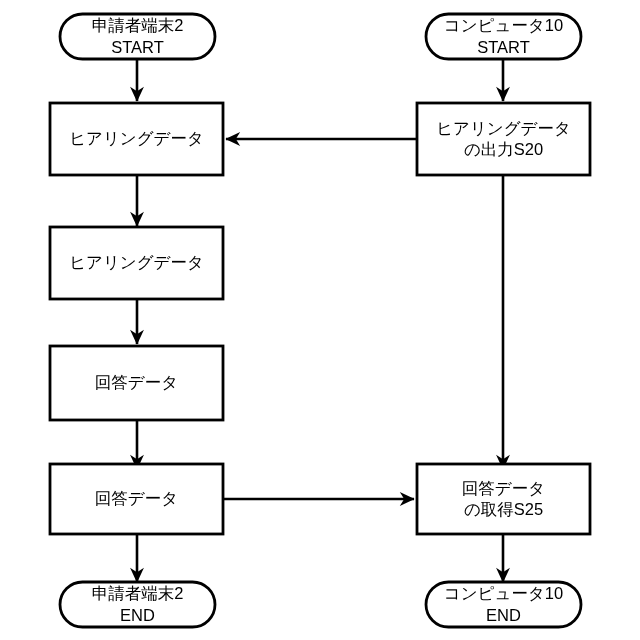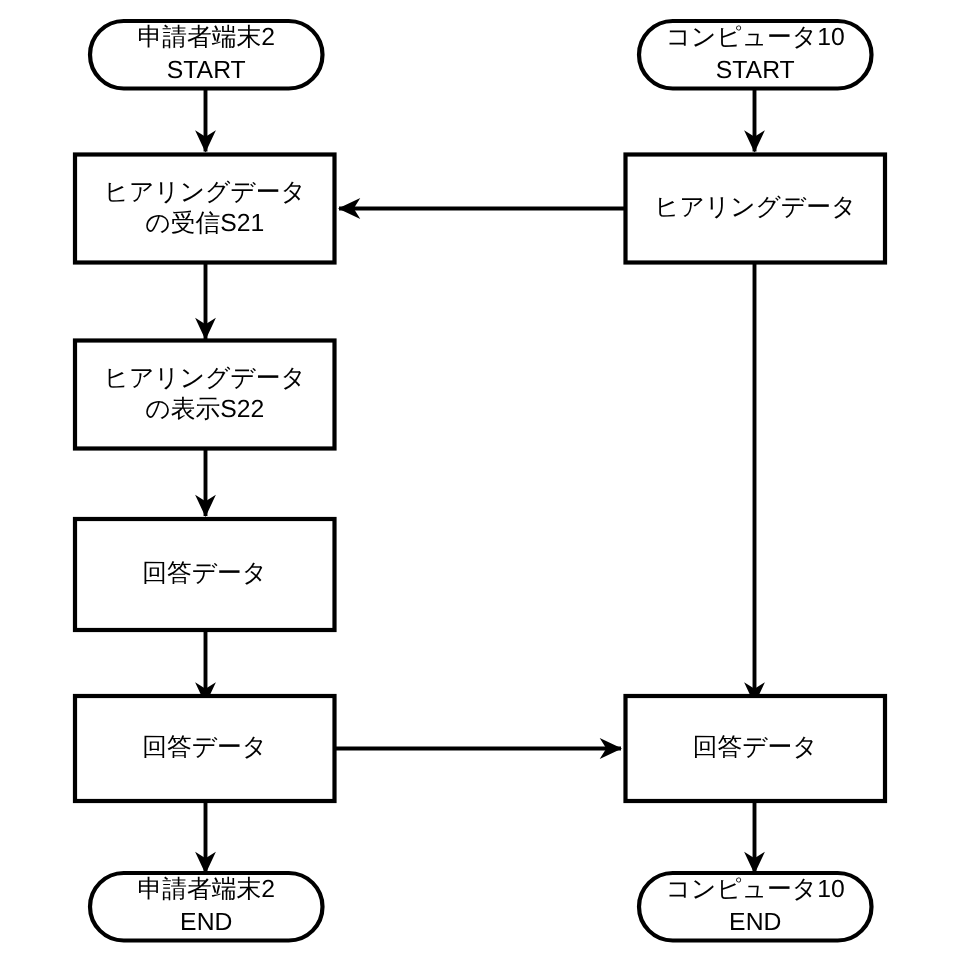--- a/index.html
+++ b/index.html
@@ -98,42 +98,42 @@
     <span class="ln">START</span>
   </div>
 
   <div class="node-label" style="left:426px; top:14px; width:155px; height:45px;">
     <span class="ln">コンピュータ10</span>
     <span class="ln">START</span>
   </div>
 
   <div class="node-label" style="left:50px; top:103px; width:173px; height:72px;">
     <span class="ln">ヒアリングデータ</span>
-    <span class="ln">の受信S21</span>
   </div>
 
   <div class="node-label" style="left:417px; top:103px; width:173px; height:72px;">
     <span class="ln">ヒアリングデータ</span>
+    <span class="ln">の出力S20</span>
   </div>
 
   <div class="node-label" style="left:50px; top:227px; width:173px; height:72px;">
     <span class="ln">ヒアリングデータ</span>
-    <span class="ln">の表示S22</span>
   </div>
 
   <div class="node-label" style="left:50px; top:346px; width:173px; height:74px;">
     <span class="ln">回答データ</span>
   </div>
 
   <div class="node-label" style="left:50px; top:464px; width:173px; height:70px;">
     <span class="ln">回答データ</span>
   </div>
 
   <div class="node-label" style="left:417px; top:464px; width:173px; height:70px;">
     <span class="ln">回答データ</span>
+    <span class="ln">の取得S25</span>
   </div>
 
   <div class="node-label" style="left:60px; top:582px; width:155px; height:45px;">
     <span class="ln">申請者端末2</span>
     <span class="ln">END</span>
   </div>
 
   <div class="node-label" style="left:426px; top:582px; width:155px; height:45px;">
     <span class="ln">コンピュータ10</span>
     <span class="ln">END</span>

